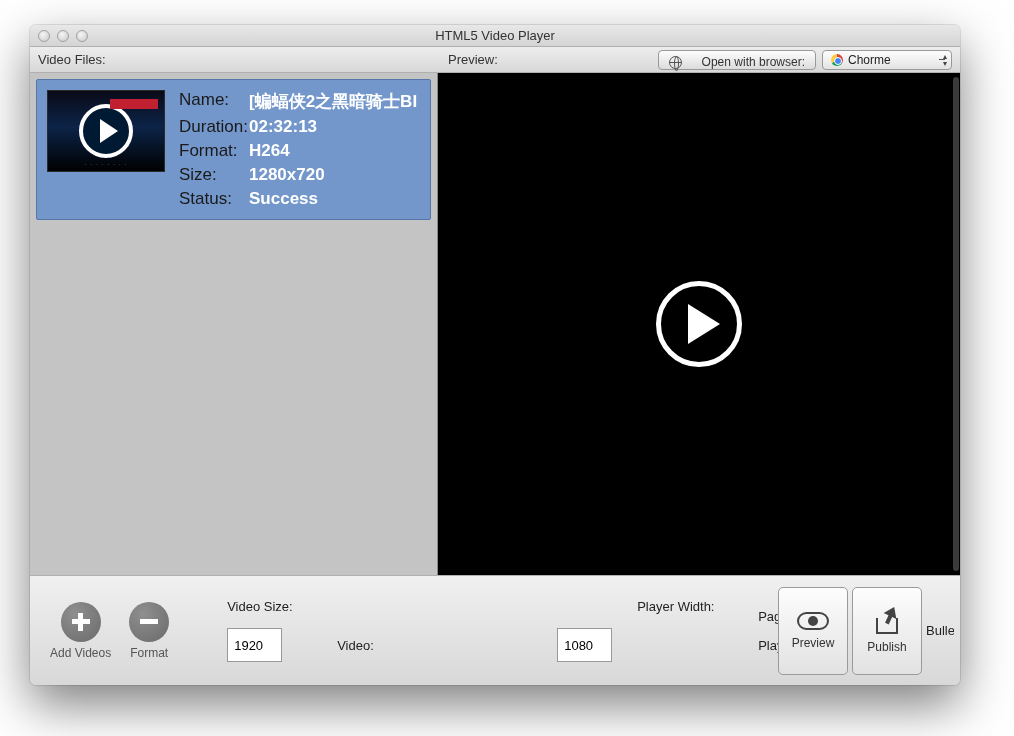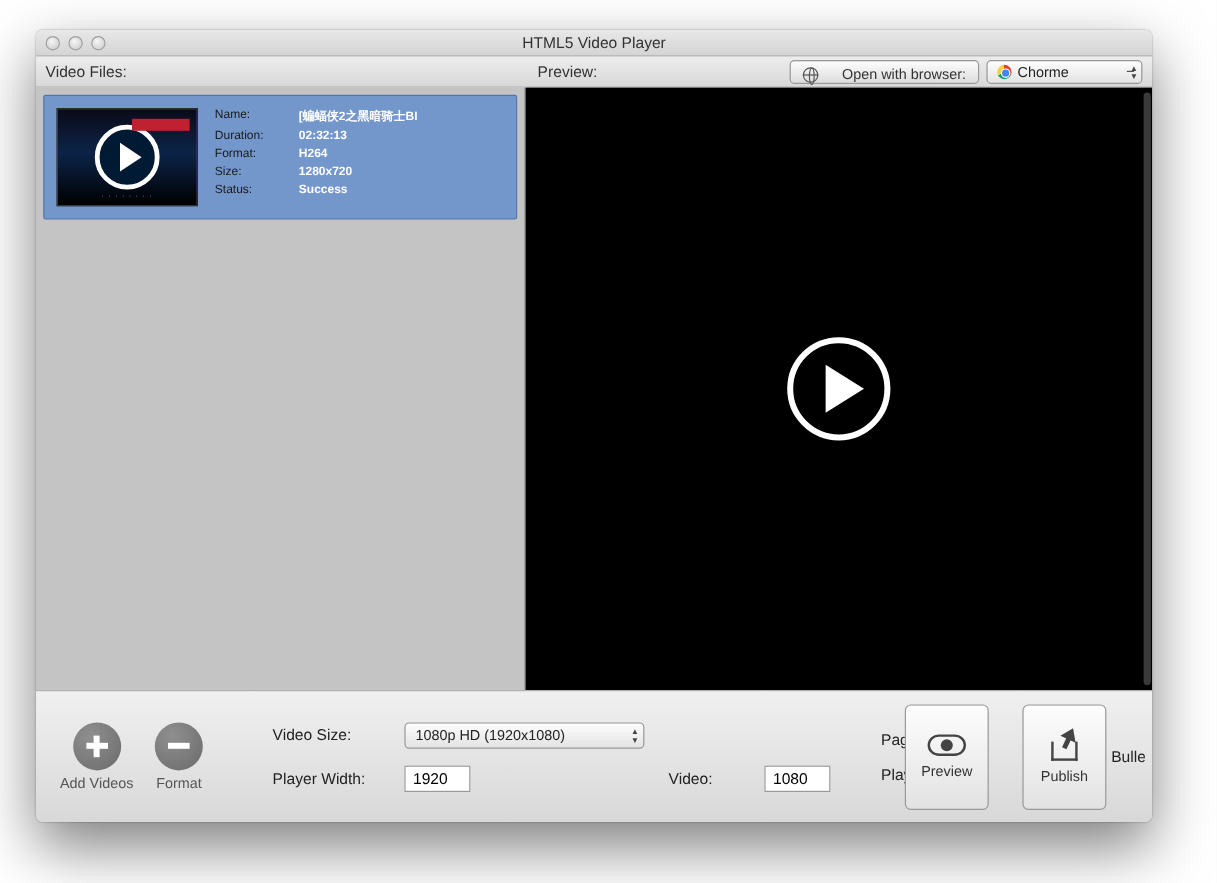--- a/index.html
+++ b/index.html
@@ -198,21 +198,21 @@
   width: 0; height: 0;
   border-left: 18px solid #fff;
   border-top: 12px solid transparent;
   border-bottom: 12px solid transparent;
   margin-left: 5px;
 }
 .meta {
   display: grid;
   grid-template-columns: 70px auto;
   row-gap: 4px;
-  font-size: 10px;
+  font-size: 17px;
   align-content: start;
 }
 .meta .k { color: #1a1a1a; }
 .meta .v { color: #fff; font-weight: 600; }
 .preview-pane {
   flex: 1;
   background: #000;
   position: relative;
   display: flex;
   align-items: center;
@@ -287,21 +287,21 @@
   grid-template-columns: 100px 210px 70px 70px;
   row-gap: 14px;
   column-gap: 10px;
   align-items: center;
   font-size: 13px;
   color: #222;
   margin-left: 40px;
 }
 .settings label { text-align: left; white-space: nowrap; }
 .text-input {
-  height: 22px;
+  height: 34px;
   border: 1px solid #999;
   background: #fff;
   padding: 0 6px;
   font-size: 13px;
   width: 55px;
 }
 .combo {
   height: 22px;
   border: 1px solid #999;
   border-radius: 4px;
@@ -346,21 +346,20 @@
   border: 1px solid #9a9a9a;
   border-radius: 5px;
   display: flex;
   flex-direction: column;
   align-items: center;
   justify-content: center;
   gap: 6px;
   font-size: 12px;
   color: #333;
   cursor: pointer;
-  margin-left: 24px;
 }
 .eye-icon {
   width: 32px; height: 18px;
   border: 2.5px solid #444;
   border-radius: 60% / 100%;
   position: relative;
   background: transparent;
 }
 .eye-icon::after {
   content: "";
@@ -474,24 +473,20 @@
       <div class="big-icon plus"></div>
       <span>Add Videos</span>
     </div>
     <div class="action-col">
       <div class="big-icon minus"></div>
       <span>Format</span>
     </div>
 
     <div class="settings">
       <label>Video Size:</label>
-      <div class="combo">
-        <span>1080p HD (1920x1080)</span>
-        <span class="arrows">▴<br>▾</span>
-      </div>
       <div></div>
         <div></div>
 
       <label>Player Width:</label>
       <div>
         <input class="text-input" value="1920" style="">
       </div>
       <label>Video:</label>
       <div>
         <input class="text-input" value="1080" style="">

